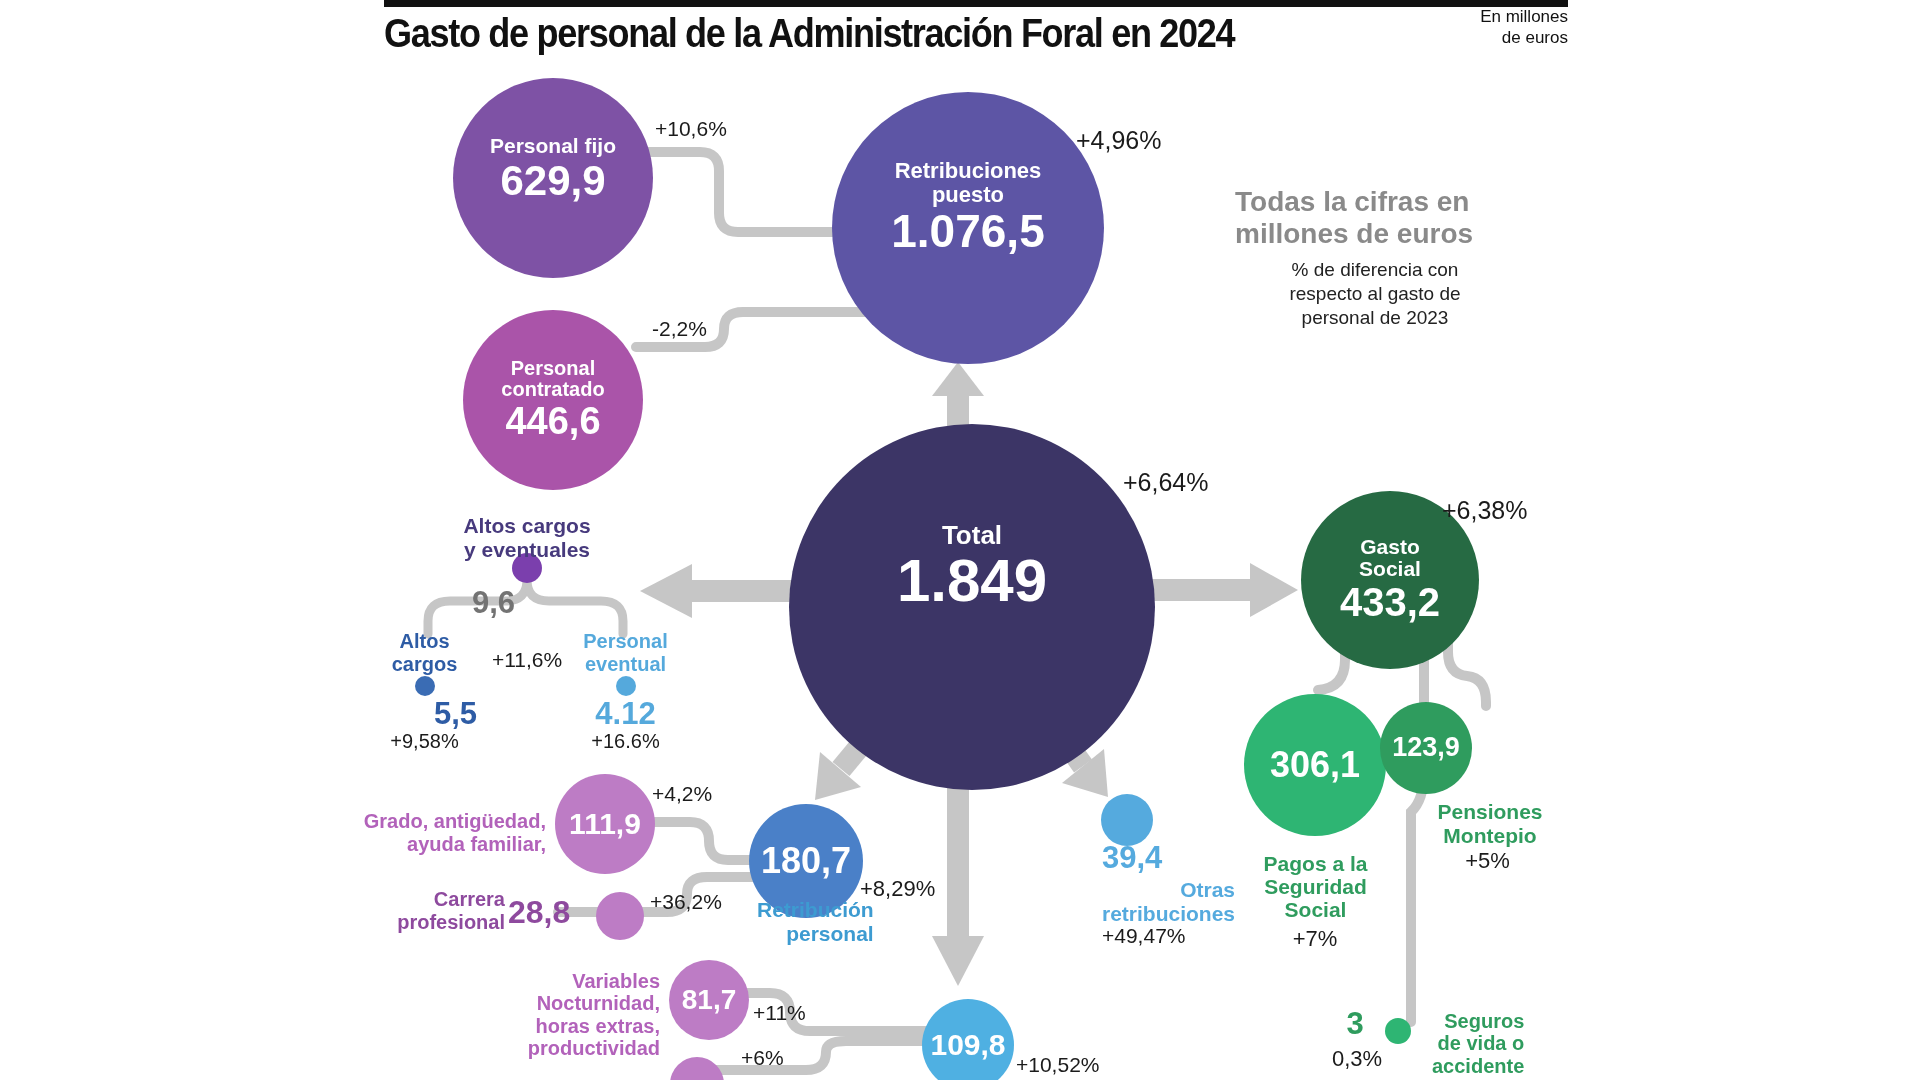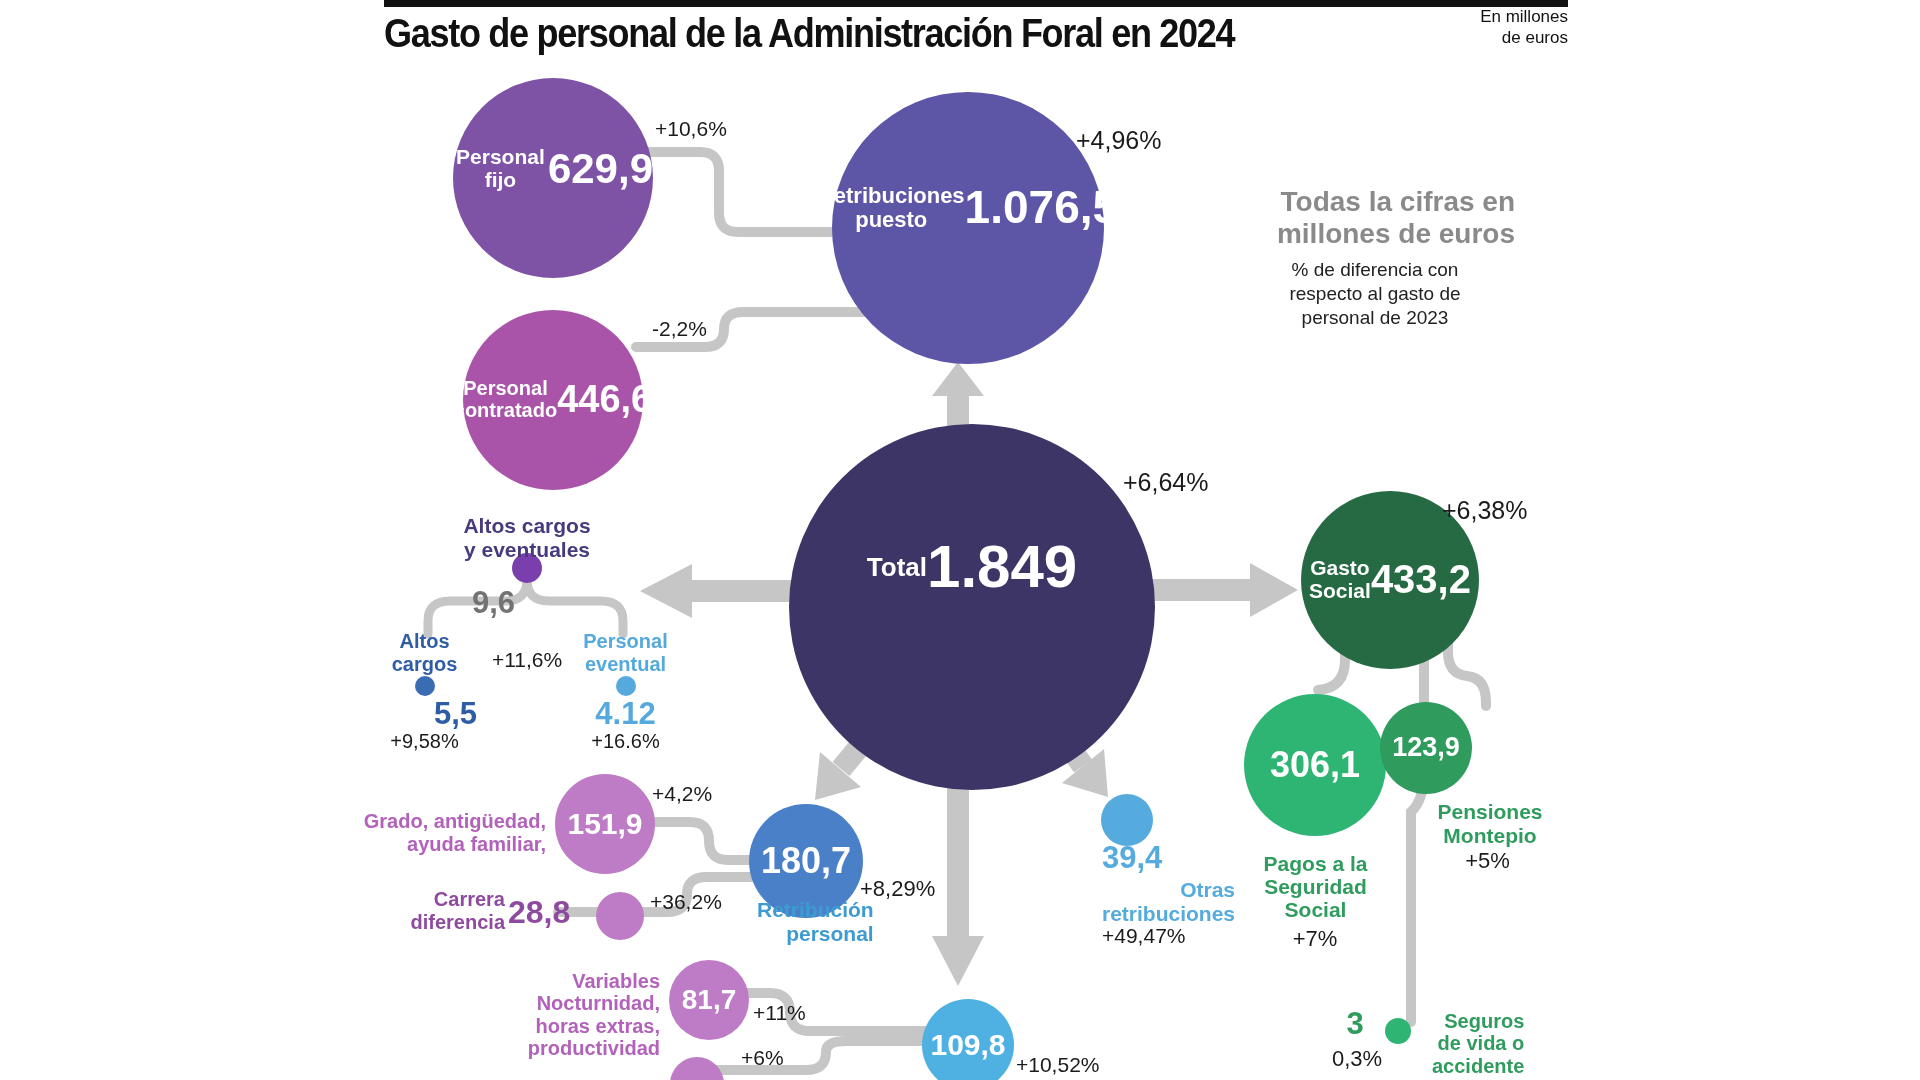--- a/index.html
+++ b/index.html
@@ -4,26 +4,26 @@
 <style>
   html,body{margin:0;padding:0;background:#fff;}
   #canvas{position:relative;width:1920px;height:1080px;background:#fff;overflow:hidden;
           font-family:"Liberation Sans","DejaVu Sans",sans-serif;color:#111;}
   .abs{position:absolute;}
   .pre{white-space:pre-line;}
   #topbar{left:384px;top:0;width:1184px;height:7px;background:#111;}
   #title{left:384px;top:10px;font-size:41px;font-weight:bold;letter-spacing:-1.5px;
          transform:scaleX(.88);transform-origin:left top;white-space:nowrap;}
   #unit-note{left:1408px;top:6px;width:160px;text-align:right;font-size:17px;line-height:1.25;}
-  #legend-heading{left:1235px;top:186px;width:280px;text-align:right;font-size:28px;
+  #legend-heading{left:1235px;top:186px;width:280px;text-align:left;font-size:28px;
                   font-weight:bold;color:#8a8a8a;line-height:1.15;}
   #legend-subnote{left:1250px;top:258px;width:250px;text-align:center;font-size:19px;
                   color:#222;line-height:1.25;}
   svg.layer{position:absolute;left:0;top:0;}
-  .bubble{position:absolute;border-radius:50%;display:flex;
+  .bubble{position:absolute;border-radius:50%;display:flex;flex-direction:column;
           align-items:center;justify-content:center;color:#fff;font-weight:bold;
           text-align:center;line-height:1.08;}
   .bubble .lbl{white-space:pre-line;}
   .dot{position:absolute;border-radius:50%;}
   .pct{position:absolute;font-size:21px;color:#1b1b1b;white-space:nowrap;}
   .slabel{position:absolute;font-weight:bold;line-height:1.15;text-align:right;}
   
   #b-fijo{left:453px;top:78px;width:200px;height:200px;background:#7e52a5;padding-bottom:18px;box-sizing:border-box;}
   #b-fijo .lbl{font-size:21px;} #b-fijo .val{font-size:42px;}
   #b-retrib{left:832px;top:92px;width:272px;height:272px;background:#5d55a5;padding-bottom:40px;box-sizing:border-box;}
@@ -128,21 +128,21 @@
     <span class="val">306,1</span>
   </div>
   <div id="b-pensiones" class="bubble">
     <span class="val">123,9</span>
   </div>
   <div id="b-otras" class="bubble"></div>
   <div id="b-retribucion" class="bubble">
     <span class="val">180,7</span>
   </div>
   <div id="b-grado" class="bubble">
-    <span class="val">151,9</span>
+    <span class="val">111,9</span>
   </div>
   <div id="b-carrera" class="bubble"></div>
   <div id="b-variables" class="bubble">
     <span class="val">81,7</span>
   </div>
   <div id="b-variables2" class="bubble"></div>
   <div id="b-vartotal" class="bubble">
     <span class="val">109,8</span>
   </div>
 
@@ -176,21 +176,21 @@
   <div class="slabel pre" style="left:372px;top:630px;width:105px;text-align:center;font-size:20px;color:#2e5ca5">Altos
 cargos</div>
   <div class="slabel" style="left:372px;top:696px;width:105px;text-align:right;font-size:31px;color:#2e5ca5">5,5</div>
   <div class="slabel pre" style="left:568px;top:630px;width:115px;text-align:center;font-size:20px;color:#55a9dc">Personal
 eventual</div>
   <div class="slabel" style="left:568px;top:696px;width:115px;text-align:center;font-size:31px;color:#55a9dc">4.12</div>
 
   <div class="slabel pre" style="left:340px;top:810px;width:206px;text-align:right;font-size:20px;color:#b262ba">Grado, antigüedad,
 ayuda familiar,</div>
   <div class="slabel pre" style="left:350px;top:888px;width:155px;text-align:right;font-size:20px;color:#8e4a9e">Carrera
-diferencia</div>
+profesional</div>
   <div class="slabel" style="left:508px;top:894px;font-size:32px;color:#8e4a9e">28,8</div>
   <div class="slabel pre" style="left:757px;top:898px;font-size:21px;color:#3d9bd1">Retribución
 personal</div>
 
   <div class="slabel pre" style="left:455px;top:970px;width:205px;text-align:right;font-size:20px;color:#b262ba;line-height:1.12">Variables
 Nocturnidad,
 horas extras,
 productividad</div>
 
   <div class="slabel" style="left:1102px;top:840px;font-size:31px;color:#55aade">39,4</div>

